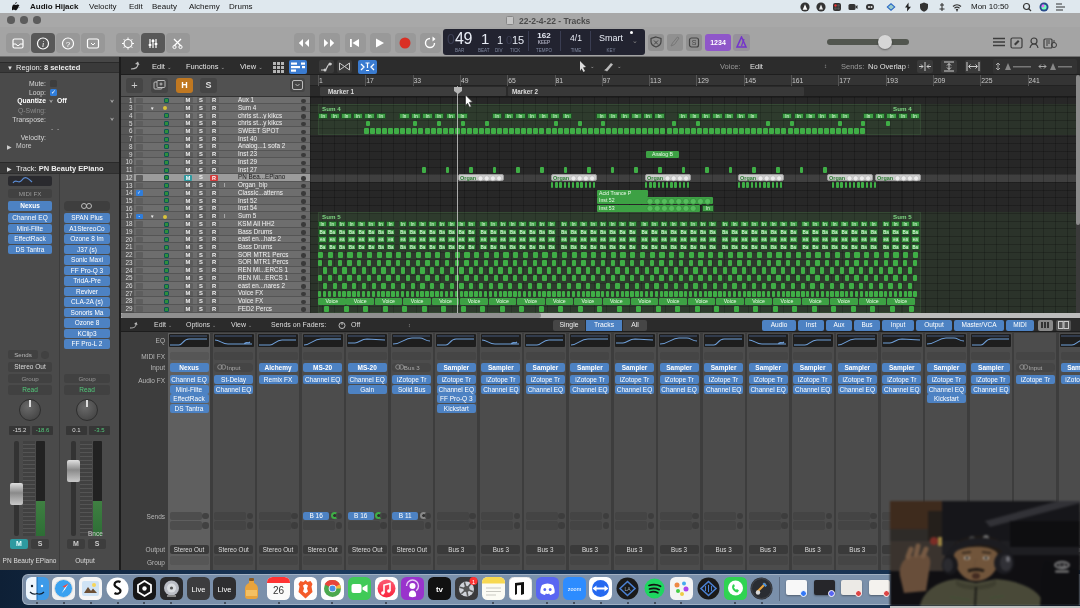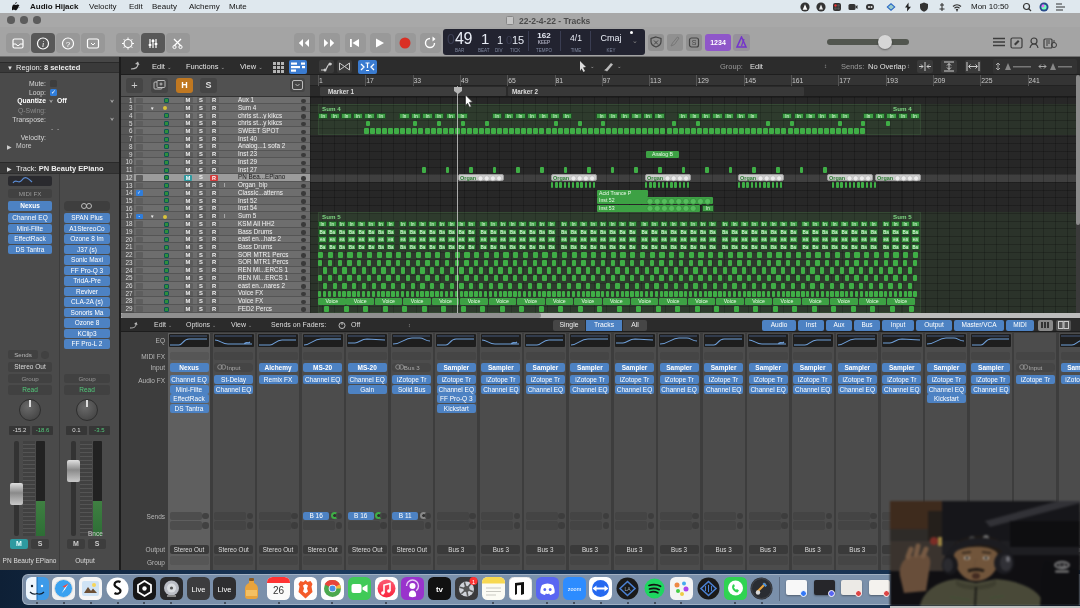--- a/index.html
+++ b/index.html
@@ -16,21 +16,21 @@
 <div class="a" style="left:12px;top:2px;width:8px;height:9px">
       <svg width="8" height="9" viewBox="0 0 8 9">
         <path d="M5.9 0c.1.6-.2 1.2-.5 1.6-.4.4-1 .8-1.5.7-.1-.6.2-1.1.5-1.5C4.8.4 5.5.1 5.9 0zM7.8 6.7c-.3.7-.5 1-.9 1.6-.6.9-1.4 2-2.4 2-.9 0-1.1-.6-2.3-.6-1.2 0-1.5.6-2.3.6C-1 10.3.5 4.9.5 4.9.9 3.8 1.8 3.1 2.7 3.1c.9 0 1.4.6 2.2.6.7 0 1.1-.6 2.2-.6.4 0 1.5.2 2.2 1.2-1.9 1-1.6 3.7.5 2.4z" fill="#111" transform="scale(0.8)"></path>
       </svg>
     </div>
 <div class="a" style="left:30px;top:2px;font-size:8px;color:#131313;font-weight:bold">Audio Hijack</div>
 <div class="a" style="left:89px;top:2px;font-size:8px;color:#131313;font-weight:normal">Velocity</div>
 <div class="a" style="left:129px;top:2px;font-size:8px;color:#131313;font-weight:normal">Edit</div>
 <div class="a" style="left:152px;top:2px;font-size:8px;color:#131313;font-weight:normal">Beauty</div>
 <div class="a" style="left:189px;top:2px;font-size:8px;color:#131313;font-weight:normal">Alchemy</div>
-<div class="a" style="left:229px;top:2px;font-size:8px;color:#131313;font-weight:normal">Mute</div>
+<div class="a" style="left:229px;top:2px;font-size:8px;color:#131313;font-weight:normal">Drums</div>
 <div class="a" style="left:800px;top:1.5px;width:10px;height:10px">
       <svg width="10" height="10" viewBox="0 0 10 10">
         <circle cx="5" cy="5" r="4.6" fill="#333"></circle>
         <path d="M5 2.2l2.3 5.6H2.7z" fill="#fff"></path>
       </svg>
     </div>
 <div class="a" style="left:816px;top:1.5px;width:10px;height:10px">
       <svg width="10" height="10" viewBox="0 0 10 10">
         <circle cx="5" cy="5" r="4.6" fill="#333"></circle>
         <path d="M5 2.5l2 5H3z" fill="#eee"></path>
@@ -217,21 +217,21 @@
 <div class="a" style="left:512px;top:34px;font-size:11px;color:#e8ecf5">15</div>
 <div class="a" style="left:510px;top:48px;font-size:4.5px;color:#8089a0">TICK</div>
 <div class="a" style="left:528px;top:31px;width:1px;height:20px;background:#3a3d52"></div>
 <div class="a" style="left:532px;top:31px;width:24px;text-align:center;font-size:8px;color:#e8ecf5;font-weight:bold">162</div>
 <div class="a" style="left:532px;top:40px;width:24px;text-align:center;font-size:4.5px;color:#aab;font-weight:bold">KEEP</div>
 <div class="a" style="left:532px;top:48px;width:24px;text-align:center;font-size:4.5px;color:#8089a0">TEMPO</div>
 <div class="a" style="left:560px;top:31px;width:1px;height:20px;background:#3a3d52"></div>
 <div class="a" style="left:564px;top:33px;width:24px;text-align:center;font-size:8.5px;color:#e8ecf5">4/1</div>
 <div class="a" style="left:564px;top:48px;width:24px;text-align:center;font-size:4.5px;color:#8089a0">TIME</div>
 <div class="a" style="left:590px;top:31px;width:1px;height:20px;background:#3a3d52"></div>
-<div class="a" style="left:594px;top:33px;width:34px;text-align:center;font-size:9px;color:#e8ecf5">Cmaj</div>
+<div class="a" style="left:594px;top:33px;width:34px;text-align:center;font-size:9px;color:#e8ecf5">Smart</div>
 <div class="a" style="left:594px;top:48px;width:34px;text-align:center;font-size:4.5px;color:#8089a0">KEY</div>
 <div class="a" style="left:630px;top:30.5px;width:3px;height:3px;border-radius:50%;background:#fff"></div>
 <div class="a" style="left:632px;top:37px;font-size:7px;color:#888">⌄</div>
 <div class="a" style="left:648px;top:34px;width:16px;height:17px;background:#909090;border-radius:3px"></div>
 <div class="a" style="left:648px;top:34.5px;width:16px;height:15px">
       <svg width="16" height="15" viewBox="0 0 16 15">
         <path d="M8 2l5 1.5v3c0 2.5-2 4.5-5 5.5-3-1-5-3-5-5.5v-3z" fill="none" stroke="#444" stroke-width="1.2"></path>
         <path d="M6 5.5l4 4M10 5.5l-4 4" stroke="#444"></path>
       </svg>
     </div>
@@ -435,21 +435,21 @@
       </svg>
     </div>
 <div class="a" style="left:590px;top:63px;font-size:5.5px;color:#999">⌄</div>
 <div class="a" style="left:603px;top:60px;width:12px;height:12px">
       <svg width="12" height="12">
         <path d="M2 10l6-7 2 1.5-6 7z" fill="#bbb"></path>
         <path d="M1.5 11l2-1-1.5-1z" fill="#bbb"></path>
       </svg>
     </div>
 <div class="a" style="left:617px;top:63px;font-size:5.5px;color:#999">⌄</div>
-<div class="a" style="left:720px;top:62px;font-size:7.5px;color:#9a9a9a">Group:</div>
+<div class="a" style="left:720px;top:62px;font-size:7.5px;color:#9a9a9a">Voice:</div>
 <div class="a" style="left:750px;top:62px;font-size:7.5px;color:#e2e2e2">Edit</div>
 <div class="a" style="left:824px;top:62.5px;font-size:6px;color:#999">↕</div>
 <div class="a" style="left:841px;top:62px;font-size:7.5px;color:#9a9a9a">Sends:</div>
 <div class="a" style="left:868px;top:62px;font-size:7.5px;color:#e2e2e2">No Overlap</div>
 <div class="a" style="left:907px;top:62.5px;font-size:6px;color:#999">↕</div>
 <div class="a" style="left:917px;top:60px;width:16px;height:13px;background:#3a3a3a;border-radius:2px">
       <svg width="16" height="13">
         <path d="M2 6.5h4M10 6.5h4" stroke="#ccc"></path>
         <path d="M8 2v9" stroke="#ccc"></path>
         <path d="M4 4.5l2 2-2 2M12 4.5l-2 2 2 2" stroke="#ccc" fill="none"></path>

